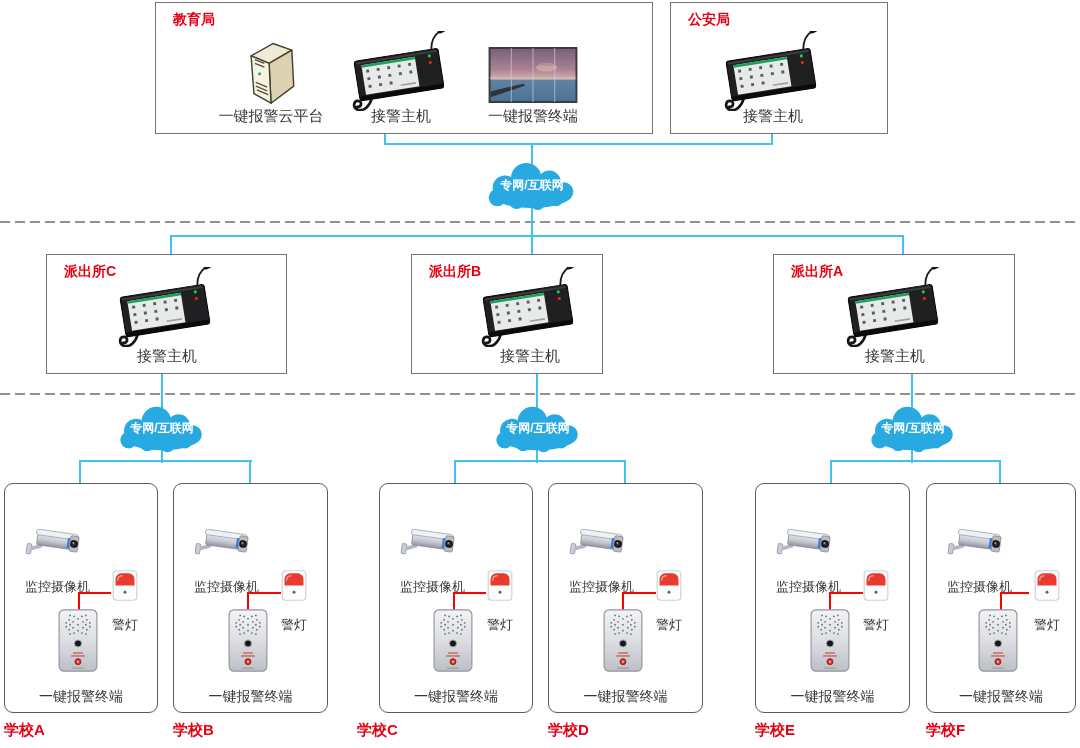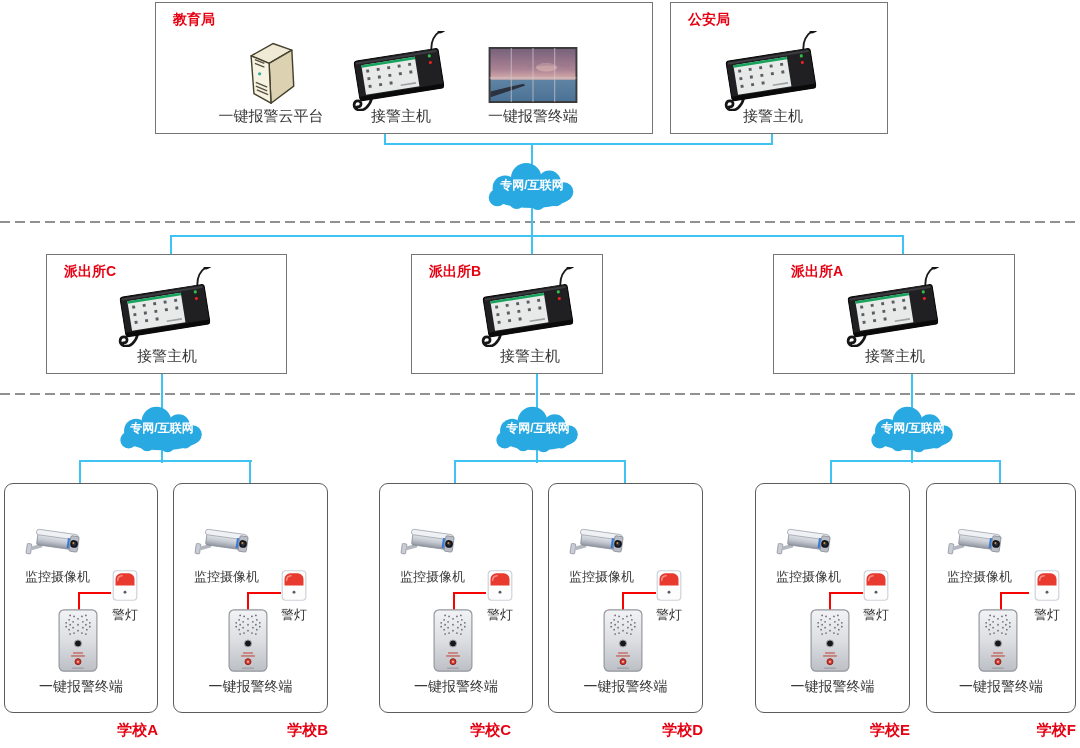--- a/index.html
+++ b/index.html
@@ -10,23 +10,23 @@
   .hline{position:absolute;height:2px;background:var(--line);}
   .dash{position:absolute;left:0;width:1080px;height:2px;
     background:repeating-linear-gradient(90deg,#919191 0 10px,transparent 10px 15px);}
   .box{position:absolute;background:#fff;border:1px solid #757575;box-sizing:border-box;}
   .school{border-radius:9px;border-color:#5c5c5c;}
   .gtitle{position:absolute;left:11px;top:8px;font-size:14px;font-weight:bold;color:var(--red);padding-left:6px;}
   .dlabel{position:absolute;font-size:15px;color:var(--label);white-space:nowrap;transform:translateX(-50%);}
   .cloud{position:absolute;}
   .cloud svg{position:absolute;left:0;top:0;width:100%;height:100%;}
   .cloud span{position:absolute;left:0;top:calc(50% - 9px);width:100%;text-align:center;color:#fff;font-size:12px;font-weight:bold;}
-  .sname{position:absolute;font-weight:bold;color:var(--red);font-size:15px;text-align:right;}
+  .sname{position:absolute;font-weight:bold;color:var(--red);font-size:15px;text-align:left;}
   .icon{position:absolute;}
-  .cam-label,.beacon-label,.term-label{position:absolute;font-size:13px;color:var(--label);text-align:center;white-space:nowrap;}
+  .cam-label,.beacon-label,.term-label{position:absolute;font-size:13px;color:var(--label);text-align:center;white-space:nowrap;margin-top:10px;}
   .redh{position:absolute;height:2px;background:#f50400;}
   .redv{position:absolute;width:2px;background:#f50400;}
 </style>
 </head>
 <body>
 
 <svg width="0" height="0" style="position:absolute">
 <defs>
   <linearGradient id="g-cam" x1="0" y1="0" x2="0" y2="1">
     <stop offset="0" stop-color="#e9ebef"></stop>

